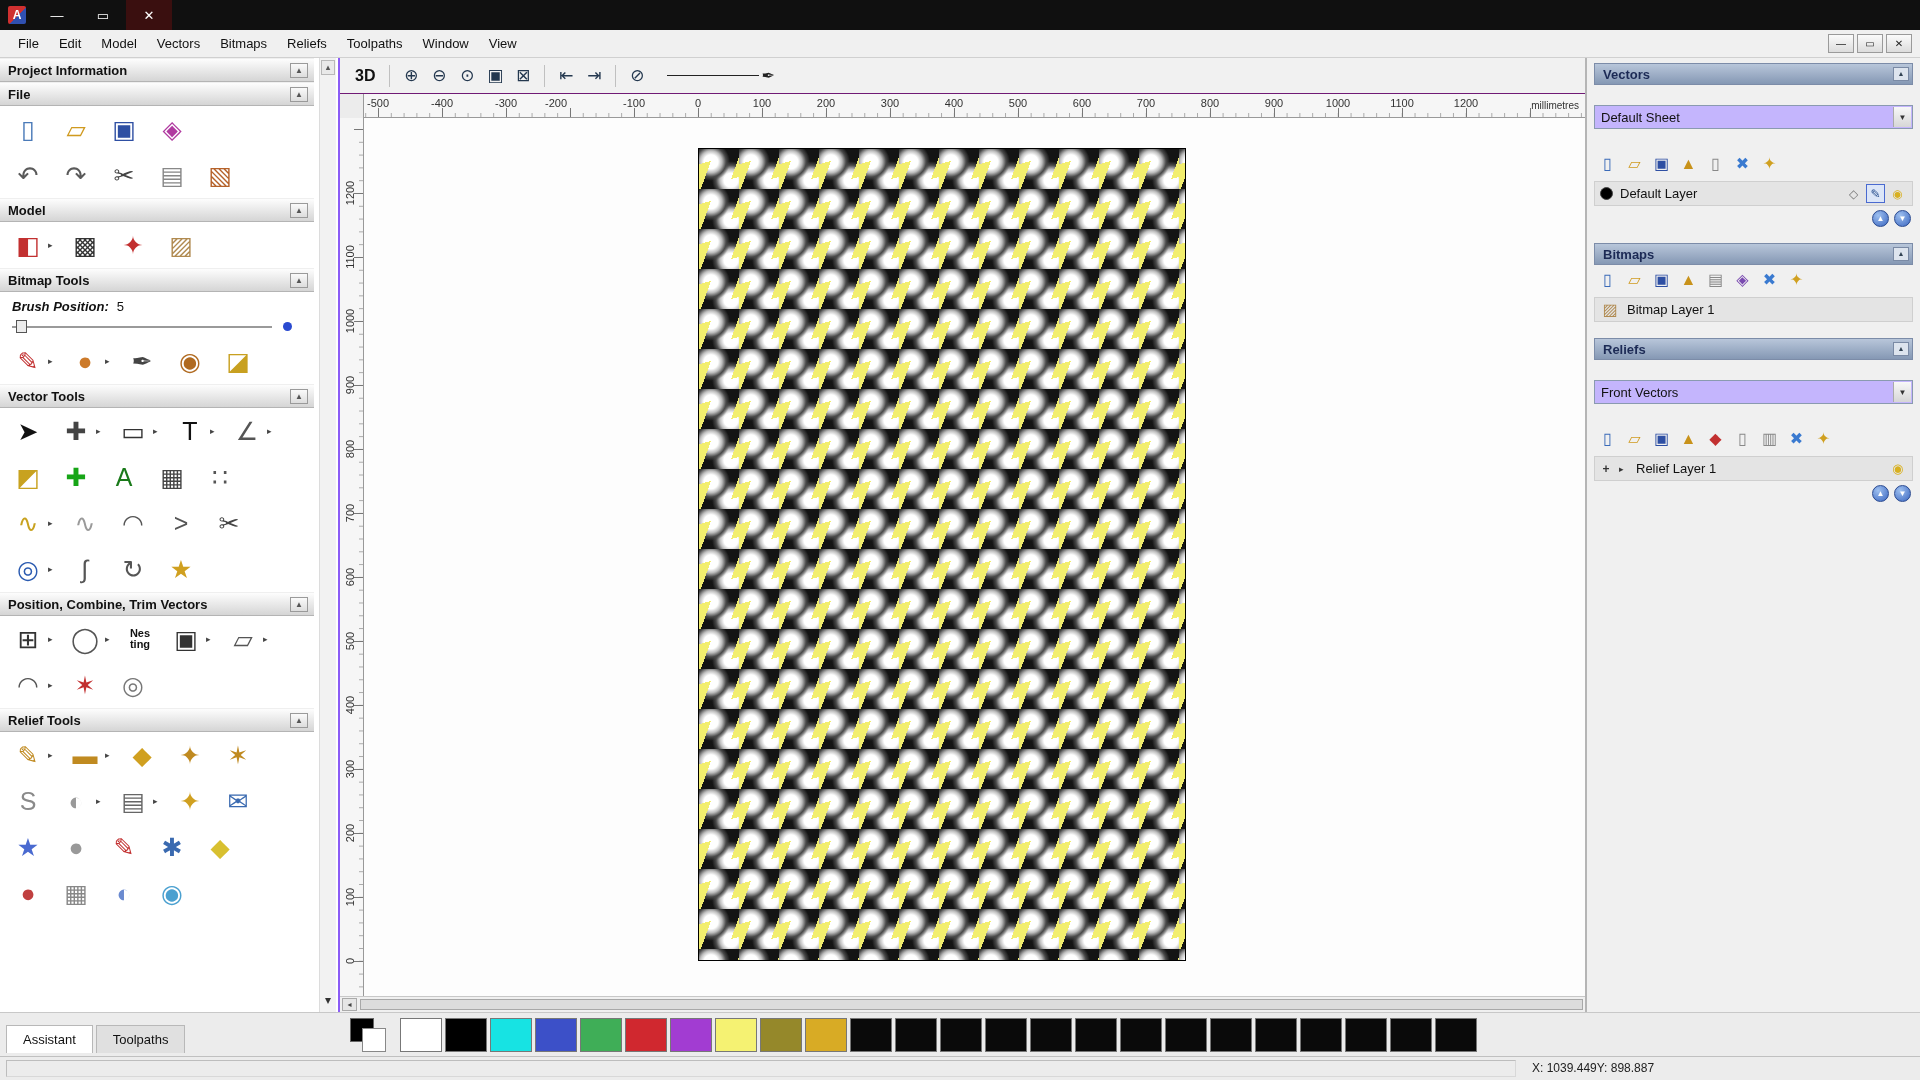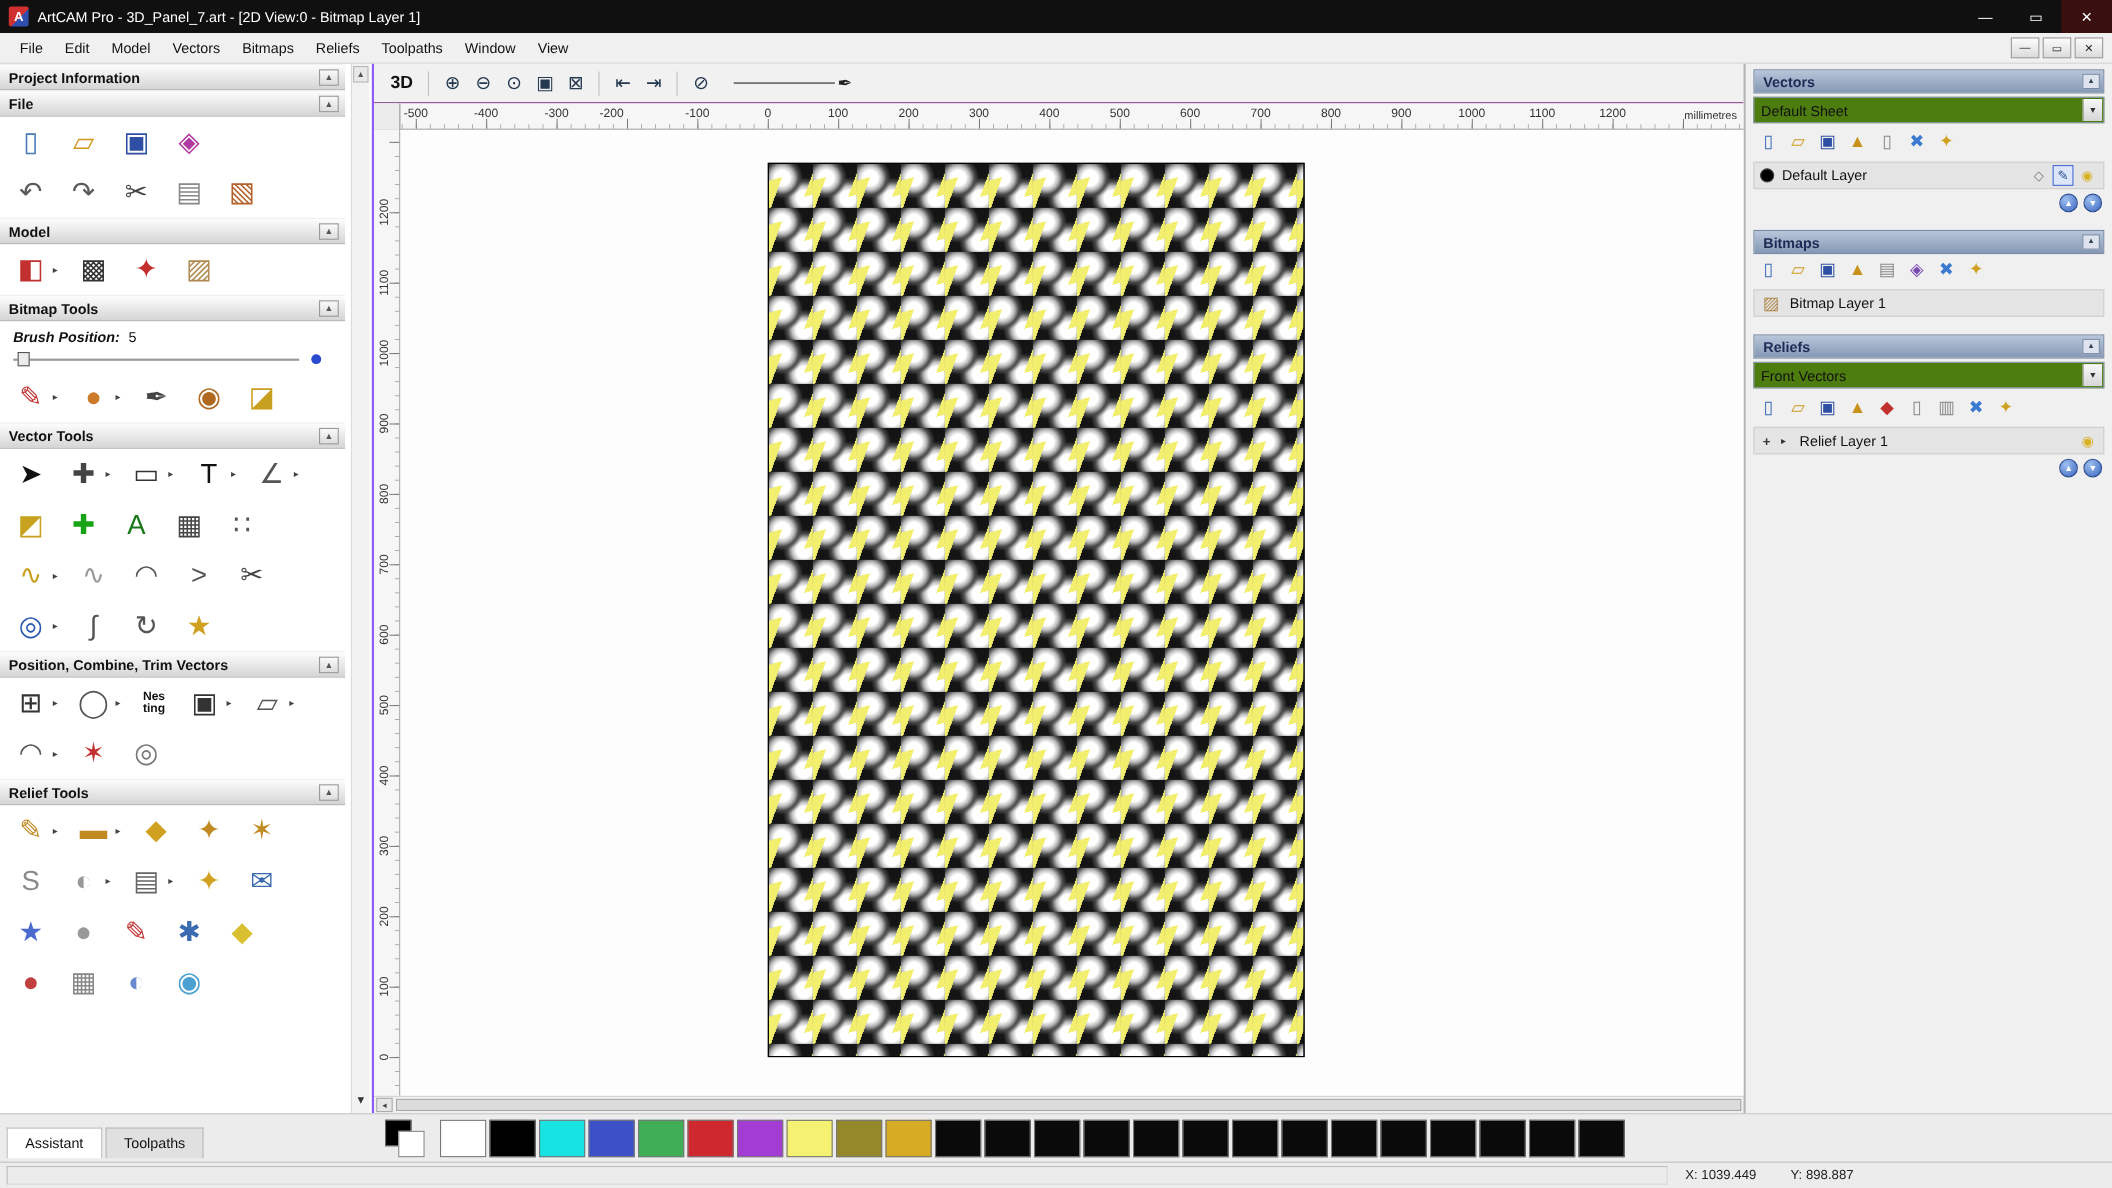--- a/index.html
+++ b/index.html
@@ -82,21 +82,21 @@
     background-size:40px 40px;}
   .hscroll{height:16px;background:#f0f0f0;border-top:1px solid #c8c8c8;display:flex;align-items:center;flex:none;padding:1px 2px;}
   .hscroll .sbtn{width:15px;height:13px;border:1px solid #aaa;background:#e6e6e6;font-size:8px;display:flex;align-items:center;justify-content:center;color:#444;}
   .hscroll .hthumb{flex:1;height:11px;background:#dcdcdc;border:1px solid #a8a8a8;margin-left:3px;}
 
   
   .right-panel{width:335px;background:#f0f0f0;border-left:2px solid #b5b5b5;padding:5px 7px;font-size:13px;flex:none;color:#111;}
   .rp-section{margin-bottom:16px;}
   .rp-header{height:22px;background:linear-gradient(var(--header-blue-start),var(--header-blue-end));color:#1c2a55;font-weight:bold;display:flex;align-items:center;padding:0 8px;position:relative;font-size:13px;border:1px solid #7c8ca8;}
   .rp-rollup{position:absolute;right:3px;top:3px;width:16px;height:14px;background:#dde4ee;border:1px solid #7a8aa5;font-size:7px;line-height:12px;text-align:center;color:#345;font-weight:normal;}
-  .rp-select{height:24px;background:#4d7c0f;border:1px solid #8a9ab0;display:flex;align-items:center;padding:0 6px;position:relative;margin:3px 0;}
+  .rp-select{height:24px;background:#c4b5fd;border:1px solid #8a9ab0;display:flex;align-items:center;padding:0 6px;position:relative;margin:20px 0;}
   .rp-select .dd-btn{position:absolute;right:1px;top:1px;bottom:1px;width:18px;background:linear-gradient(#f8f8f8,#d6d6d6);border-left:1px solid #aaa;font-size:8px;display:flex;align-items:center;justify-content:center;color:#333;}
   .rp-toolbar{display:flex;align-items:center;padding:4px 1px;column-gap:2px;}
   .rp-toolbar .icon{width:25px;height:22px;font-size:16px;}
   .layer-row{height:25px;display:flex;align-items:center;background:#e4e4e4;border:1px solid #cfcfcf;padding:0 5px;gap:7px;margin-top:2px;}
   .layer-dot{width:13px;height:13px;border-radius:50%;background:#000;border:1px solid #444;flex:none;}
   .layer-name{flex:1;white-space:nowrap;}
   .layer-toggles{display:flex;gap:3px;}
   .layer-toggles .icon{width:19px;height:19px;font-size:12px;}
   .layer-toggles .icon.boxed{border:1px solid #4a6ad0;background:#dce6f8;}
   .thumb-icon{font-size:16px;color:#b08a50;width:20px;text-align:center;}
@@ -115,30 +115,29 @@
   .primary-swatch{width:44px;height:36px;position:relative;margin-right:8px;flex:none;}
   .primary-swatch .pri{position:absolute;left:2px;top:1px;width:24px;height:24px;background:#000;border:1px solid #666;}
   .primary-swatch .sec{position:absolute;left:14px;top:11px;width:24px;height:24px;background:#fff;border:1px solid #888;}
   .swatches{display:flex;align-items:center;}
   .swatch{width:42px;height:34px;border:1px solid #777;margin-right:3px;flex:none;}
   .right-tabs{width:335px;display:flex;align-items:flex-end;padding:0 12px 3px;gap:3px;flex:none;}
 
   
   .statusbar{position:absolute;left:0;top:1056px;width:1920px;height:24px;background:var(--status-bg);border-top:1px solid #c0c0c0;font-size:12px;color:#222;}
   .status-panel{position:absolute;left:6px;top:3px;width:1510px;height:17px;border:1px solid #d8d8d8;border-top-color:#bdbdbd;border-left-color:#bdbdbd;}
-  .status-coords{position:absolute;left:1532px;top:4px;display:flex;gap:31px;}
+  .status-coords{position:absolute;left:1532px;top:4px;display:flex;gap:0;}
 </style>
 </head>
 <body>
 
 <div id="app">
 
   <div class="titlebar">
     <div class="logo">A</div>
-    <div class="title-text">ArtCAM Pro - 3D_Panel_7.art - [2D View:0 - Bitmap Layer 1]</div>
     <div class="win-btn">—</div>
     <div class="win-btn">▭</div>
     <div class="win-btn close">✕</div>
   </div>
 
   <div class="menubar">
     <div class="menu-items">
         <span class="menu-item">File</span>
         <span class="menu-item">Edit</span>
         <span class="menu-item">Model</span>

